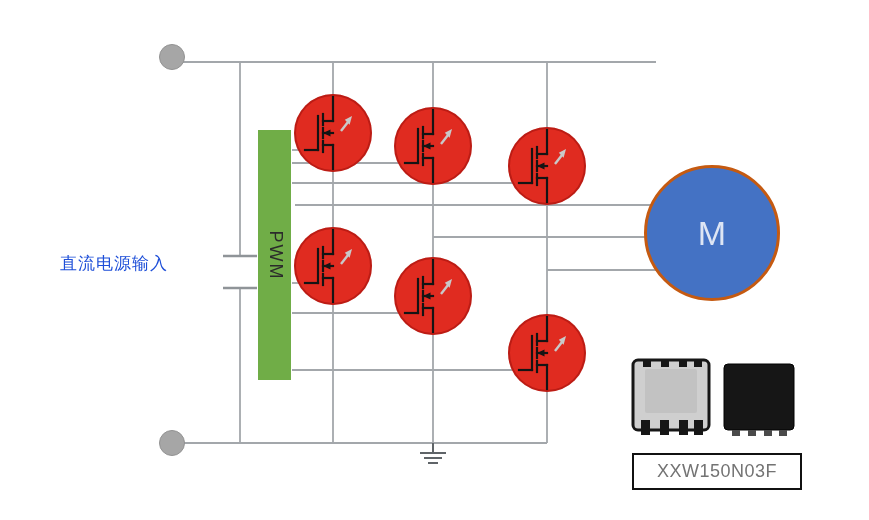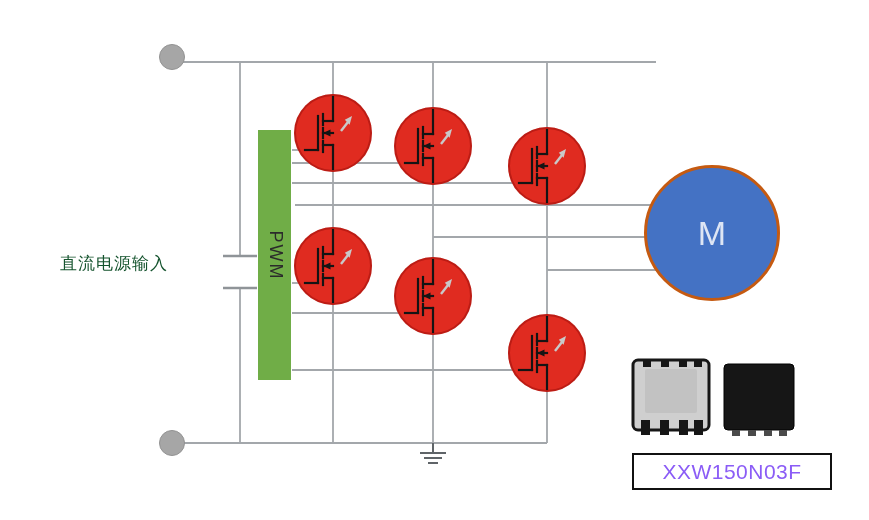--- a/index.html
+++ b/index.html
@@ -6,21 +6,21 @@
   html,body { background:#ffffff; font-family:"Liberation Sans", sans-serif; }
   .canvas { position:relative; width:869px; height:520px; background:#ffffff; overflow:hidden; }
 
   .wires { position:absolute; left:0; top:0; z-index:0; }
 
   .terminal { position:absolute; width:26px; height:26px; border-radius:50%;
               background:#a6a6a6; border:1px solid #929292; z-index:2; }
   .terminal.top { left:159px; top:44px; }
   .terminal.bottom { left:159px; top:430px; }
 
-  .dc-label { position:absolute; left:60px; top:252px; font-size:17px; color:#14532d;
+  .dc-label { position:absolute; left:60px; top:252px; font-size:17px; color:#1d4ed8;
               letter-spacing:1px; z-index:2;font-family:Liberation Mono, monospace; }
 
   .pwm { position:absolute; left:258px; top:130px; width:33px; height:250px;
          background:#70ad47; display:flex; align-items:center; justify-content:center; z-index:3; }
   .pwm span { transform:rotate(90deg); font-size:18px; letter-spacing:2px;
               color:#2b2b2b; white-space:nowrap; }
 
   .fet { position:absolute; width:78px; height:78px; border-radius:50%;
          background:#e02b20; box-shadow: inset 0 0 0 2px rgba(120,0,0,.35); z-index:2; }
   .fet svg { position:absolute; left:0; top:0; width:78px; height:78px; }
@@ -33,24 +33,24 @@
 
   .motor { position:absolute; left:644px; top:165px; width:136px; height:136px;
            border-radius:50%; background:#4472c4; border:3px solid #c55a11;
            display:flex; align-items:center; justify-content:center; z-index:2; }
   .motor span { color:rgba(255,255,255,.82); font-size:34px; }
 
   .pkg { position:absolute; z-index:2; }
   .pkg.light { left:631px; top:358px; }
   .pkg.dark  { left:722px; top:362px; }
 
-  .part-box { position:absolute; left:632px; top:453px; width:200px; height:37px;
+  .part-box { position:absolute; left:632px; top:453px; width:170px; height:37px;
               border:2px solid #111111; background:#ffffff; display:flex;
-              align-items:center; justify-content:center; font-size:21px;
-              letter-spacing:.5px; color:#8b5cf6; z-index:2; }
+              align-items:center; justify-content:center; font-size:18px;
+              letter-spacing:.5px; color:#737373; z-index:2; }
 
   .defs-hidden { position:absolute; width:0; height:0; overflow:hidden; }
 </style>
 </head>
 <body>
 
 <svg class="defs-hidden" aria-hidden="true">
   <defs>
     <symbol id="mosfet-sym" viewBox="0 0 78 78">
       <g stroke="#141414" stroke-width="2.2" fill="none" stroke-linecap="square">

